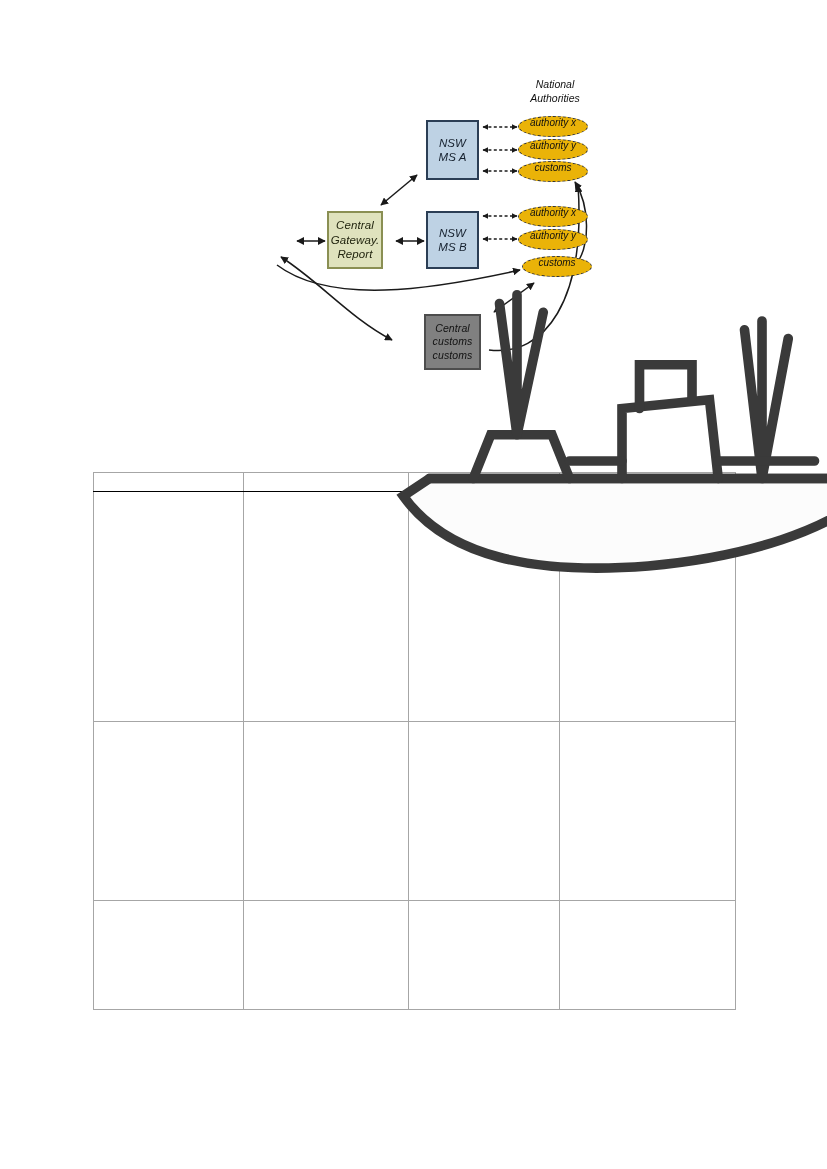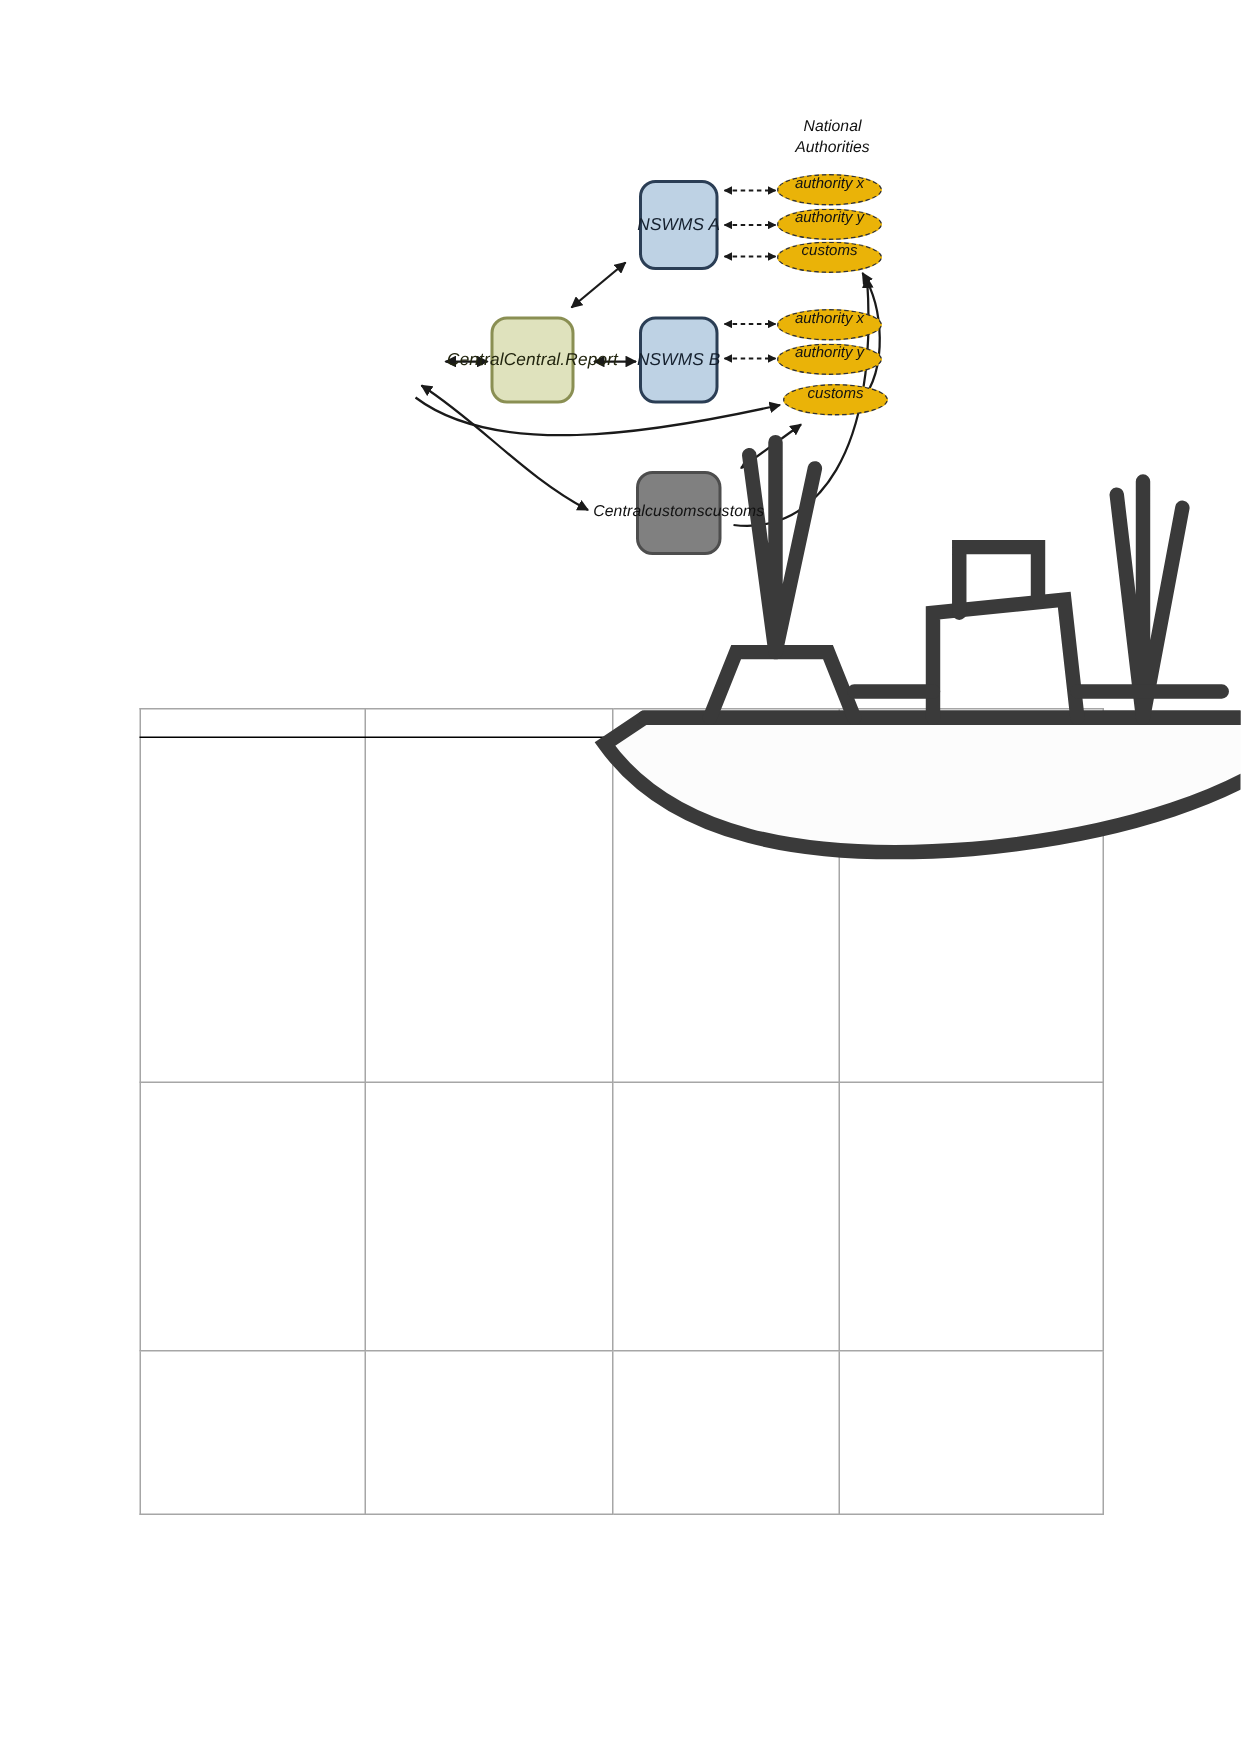--- a/index.html
+++ b/index.html
@@ -9,24 +9,23 @@
     color:#1a1a1a;
   }
   #page{position:absolute;inset:0;background:#fff;}
 
   
   #diagram{position:absolute;left:0;top:0;width:654px;height:420px;font-style:italic;}
   #diagram svg{position:absolute;left:0;top:0;width:827px;height:420px;overflow:visible;}
 
   .nodeBox{
     position:absolute;box-sizing:border-box;
-    display:flex;flex-direction:row;align-items:center;justify-content:center;
+    display:flex;flex-direction:column;align-items:center;justify-content:center;
     font-size:11.5px;line-height:14.5px;text-align:center;letter-spacing:.1px;
     z-index:5;
-    border-radius:11px;
   }
   .nodeBox span{display:block;white-space:nowrap;}
 
   .box-blue{background:#bed2e4;border:2px solid #2b3e55;color:#15202e;}
   .box-olive{background:#dfe2bd;border:2px solid #8a8f53;color:#22250f;}
   .box-gray{background:#808080;border:2px solid #4d4d4d;color:#111;}
 
   .ellipseNode{
     position:absolute;box-sizing:border-box;
     border:1.4px dashed #333;border-radius:50%;
@@ -131,21 +130,21 @@
       </svg>
     </div>
 
     <div class="nodeBox box-blue" style="left:426px;top:120px;width:53px;height:60px;">
       <span>NSW</span>
       <span>MS A</span>
     </div>
 
     <div class="nodeBox box-olive" style="left:327px;top:211px;width:56px;height:58px;">
       <span>Central</span>
-      <span>Central.</span>
+      <span>Gateway.</span>
       <span>Report</span>
     </div>
 
     <div class="nodeBox box-blue" style="left:426px;top:211px;width:53px;height:58px;">
       <span>NSW</span>
       <span>MS B</span>
     </div>
 
     <div class="nodeBox box-gray" style="left:424px;top:314px;width:57px;height:56px;font-size:10.5px;line-height:13.5px;">
       <span>Central</span>

